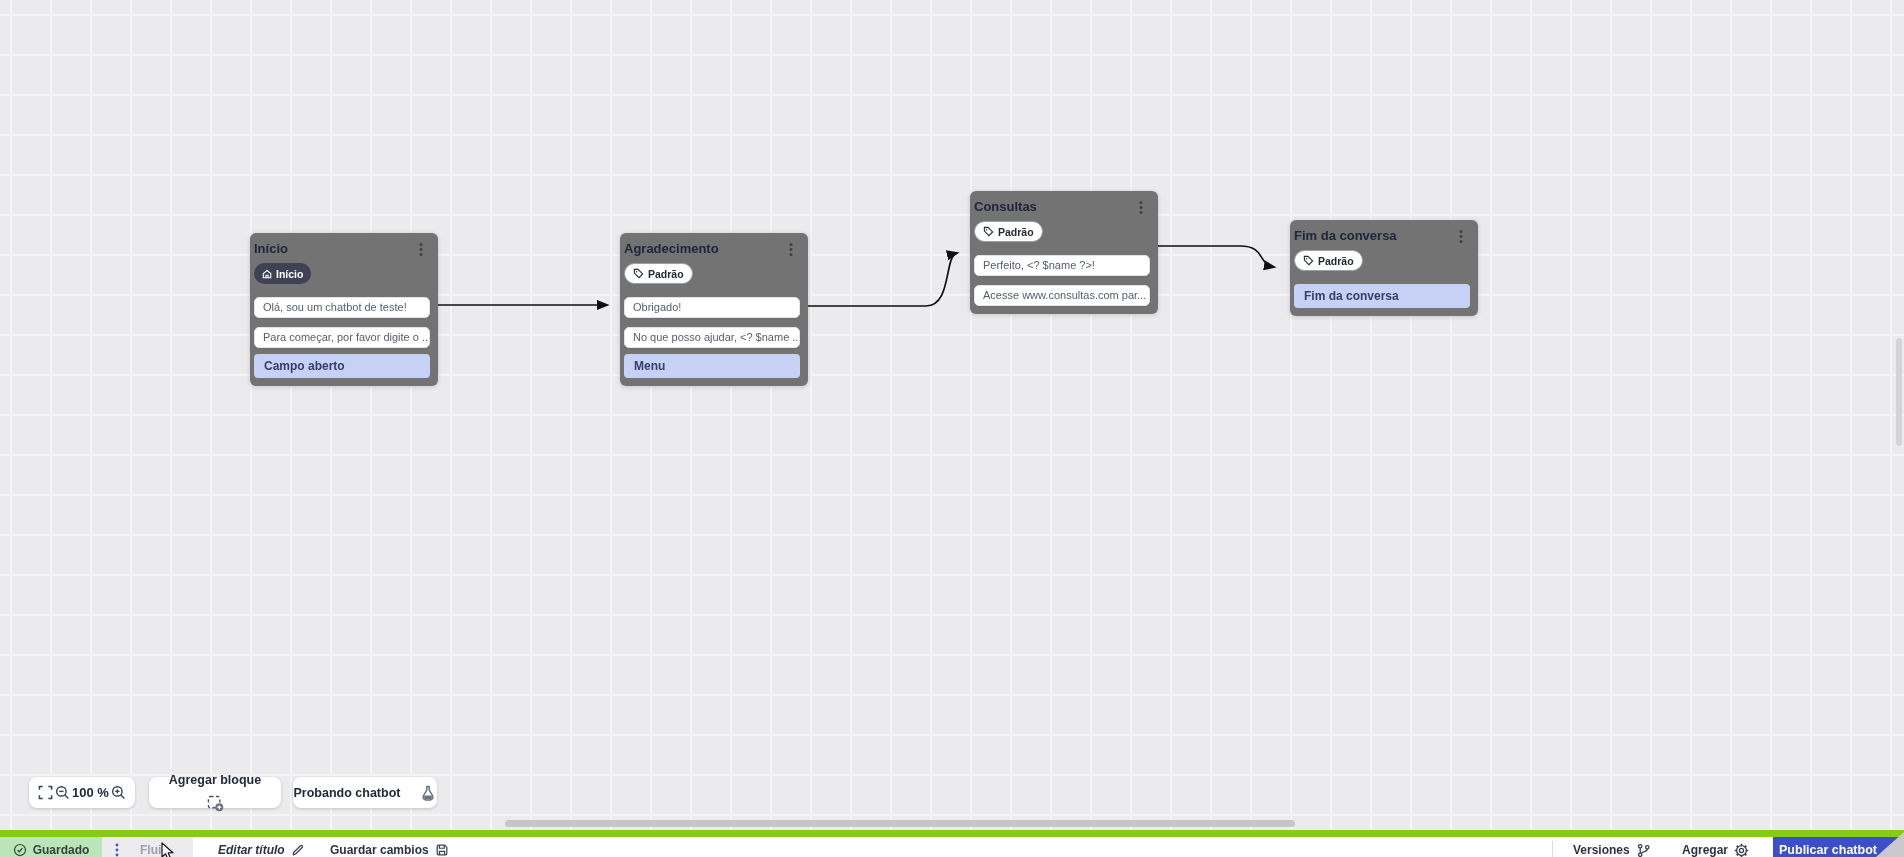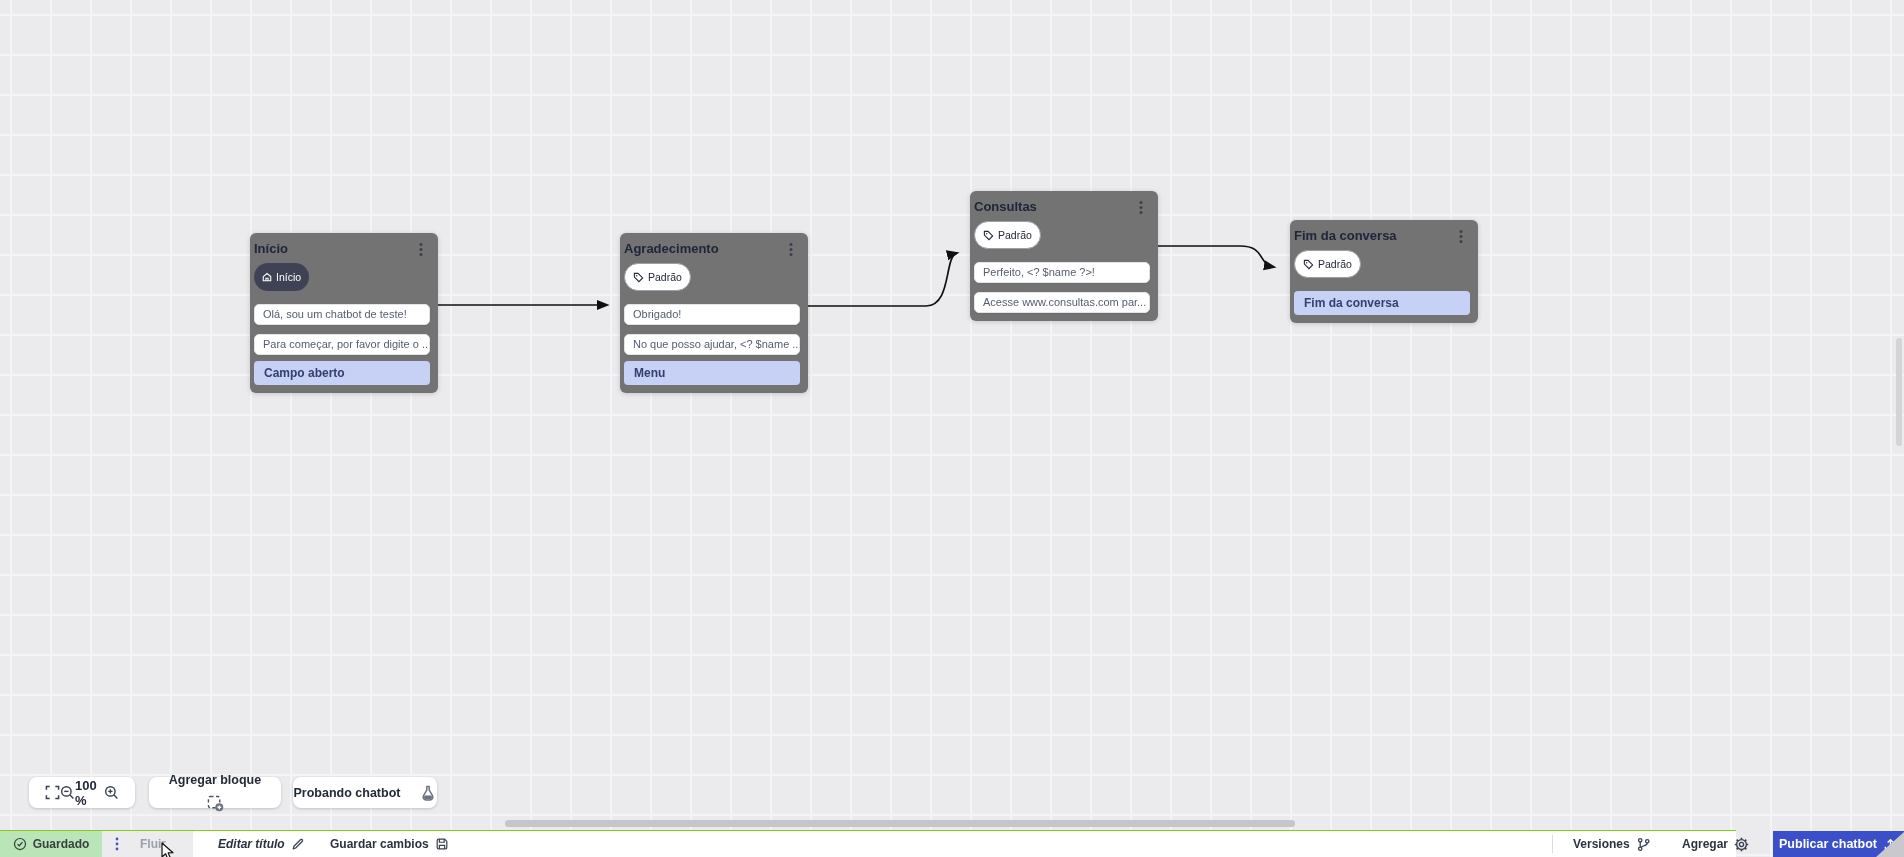--- a/index.html
+++ b/index.html
@@ -25,22 +25,22 @@
     position:absolute;width:188px;box-sizing:border-box;
     background:#737373;border-radius:6px;
     box-shadow:0 1px 5px rgba(0,0,0,.16);
     padding:9px 8px 8px 4px;
   }
   .node-header{display:flex;align-items:flex-start;justify-content:space-between;margin-bottom:6px;}
   .node-title{font-size:13px;font-weight:700;color:#20263a;line-height:14px;}
   .kebab{display:inline-flex;margin-right:2px;cursor:pointer;}
   .badge{
     display:inline-flex;align-items:center;gap:4px;
-    height:28px;padding:0 8px;border-radius:999px;
-    font-size:10.5px;font-weight:400;line-height:16px;
+    height:21px;padding:0 8px;border-radius:999px;
+    font-size:10.5px;font-weight:700;line-height:16px;
     margin-bottom:13px;box-sizing:border-box;
   }
   .badge.dark{background:#3e4254;color:#ffffff;}
   .badge.outline{background:#ffffff;color:#242936;border:1px solid #98a0ac;}
   .msg{
     height:21px;box-sizing:border-box;
     background:#ffffff;border:1px solid #e3e4e8;border-radius:5px;
     box-shadow:0 1px 2px rgba(16,24,40,.07);
     font-size:11px;color:#555e6d;line-height:19px;
     padding:0 8px;margin-bottom:9px;
@@ -55,34 +55,34 @@
   }
 
   
   .tool{
     position:absolute;top:777px;height:31px;box-sizing:border-box;
     background:#ffffff;border-radius:8px;
     box-shadow:0 1px 3px rgba(0,0,0,.18);
     display:flex;align-items:center;
     color:#232a38;font-size:12.5px;font-weight:700;
   }
-  .zoombar{left:29px;width:106px;justify-content:space-between;padding:0 16px;}
+  .zoombar{left:29px;width:106px;justify-content:space-between;padding:0 9px;}
   .btn-add{left:149px;width:132px;justify-content:center;gap:8px;cursor:pointer;flex-direction:column;}
   .btn-test{left:293px;width:144px;justify-content:center;gap:20px;cursor:pointer;}
   .zoomlevel{font-size:13px;font-weight:600;}
   .icnbtn{display:inline-flex;cursor:pointer;}
 
   
   .hscroll{position:absolute;left:505px;top:820px;width:790px;height:7px;border-radius:4px;background:#c6c6c9;}
   .vscroll{position:absolute;left:1896px;top:338px;width:6px;height:108px;border-radius:3px;background:#d4d4d8;}
 
   
   .statusbar{
-    position:absolute;left:0;top:830px;width:1736px;height:27px;
-    background:#ffffff;border-top:1px solid #84cc16;box-sizing:border-box;
+    position:absolute;left:0;top:830px;width:1904px;height:27px;
+    background:#ffffff;border-top:7px solid #84cc16;box-sizing:border-box;
     font-size:12px;font-weight:600;color:#2b3240;
   }
   .sb-item{position:absolute;top:0;height:26px;display:flex;align-items:center;gap:6px;}
   .saved-chip{left:0;width:102px;background:#b9e5b9;justify-content:center;color:#36413a;}
   .flow-tab{left:102px;width:91px;background:#ececee;}
   .flow-tab .dots{margin-left:13px;display:inline-flex;}
   .flow-tab .lbl{color:#9aa1ab;margin-left:15px;}
   .sb-edit{left:218px;cursor:pointer;font-style:italic;}
   .sb-save{left:330px;cursor:pointer;}
   .sb-divider{position:absolute;left:1552px;top:4px;width:1px;height:18px;background:#dcdce0;}

